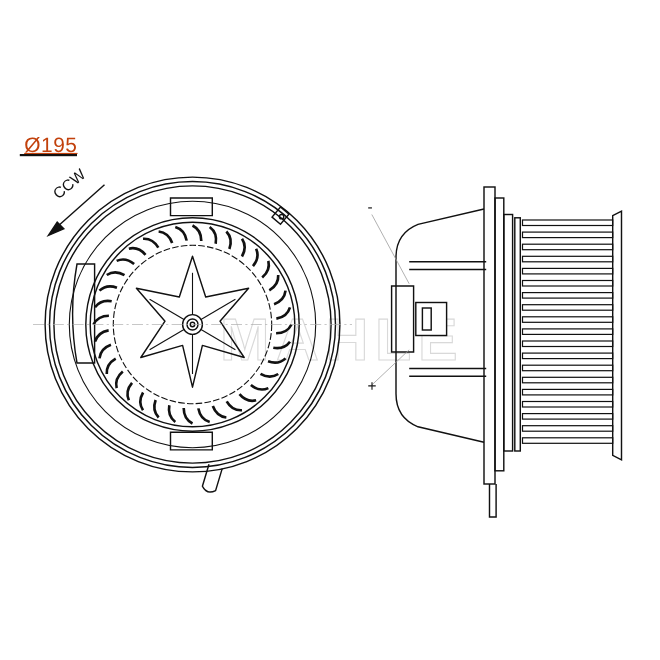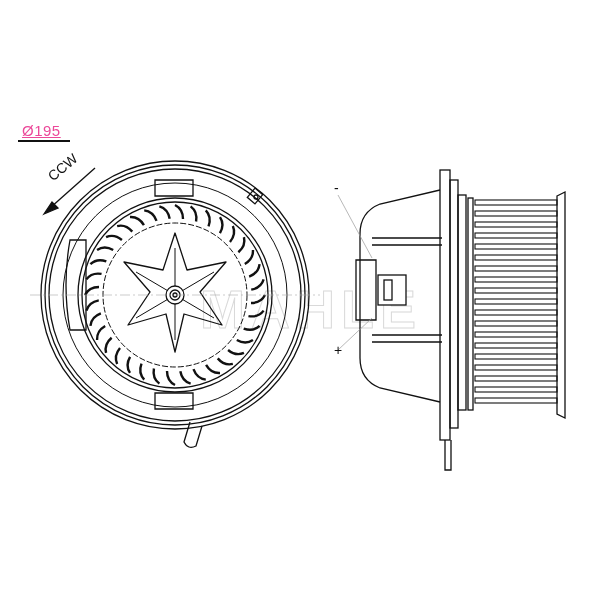--- a/index.html
+++ b/index.html
@@ -1,18 +1,18 @@
 <!DOCTYPE html>
 <html><head>
   <meta charset="utf-8">
   <style>
     html, body { margin:0; padding:0; background:#ffffff; }
     body { width:600px; height:600px; position:relative; overflow:hidden; font-family:"Liberation Sans", sans-serif; }
     svg { position:absolute; left:0; top:0; }
-    .dim-label { position:absolute; left:22px; top:122px; font-size:15px; color:#ec4899; letter-spacing:0.5px;text-decoration:underline; }
+    .dim-label { position:absolute; left:22px; top:122px; font-size:19px; color:#c2410c; letter-spacing:0.5px;text-decoration:underline; }
     .dim-underline { position:absolute; left:18px; top:140px; width:52px; height:1.5px; background:#111; }
     .ccw-label { position:absolute; left:55px; top:168px; font-size:14px; color:#111; transform:rotate(-40deg); transform-origin:left bottom; }
     .pol { position:absolute; font-size:14px; color:#111; }
     .watermark { position:absolute; left:200px; top:278px; font-size:54px; font-weight:bold; color:transparent; -webkit-text-stroke:1px #d9d9d9; letter-spacing:6px; }
   </style>
 </head>
 <body>
 
 <div class="dim-label">Ø195</div>
 <div class="dim-underline"></div>

